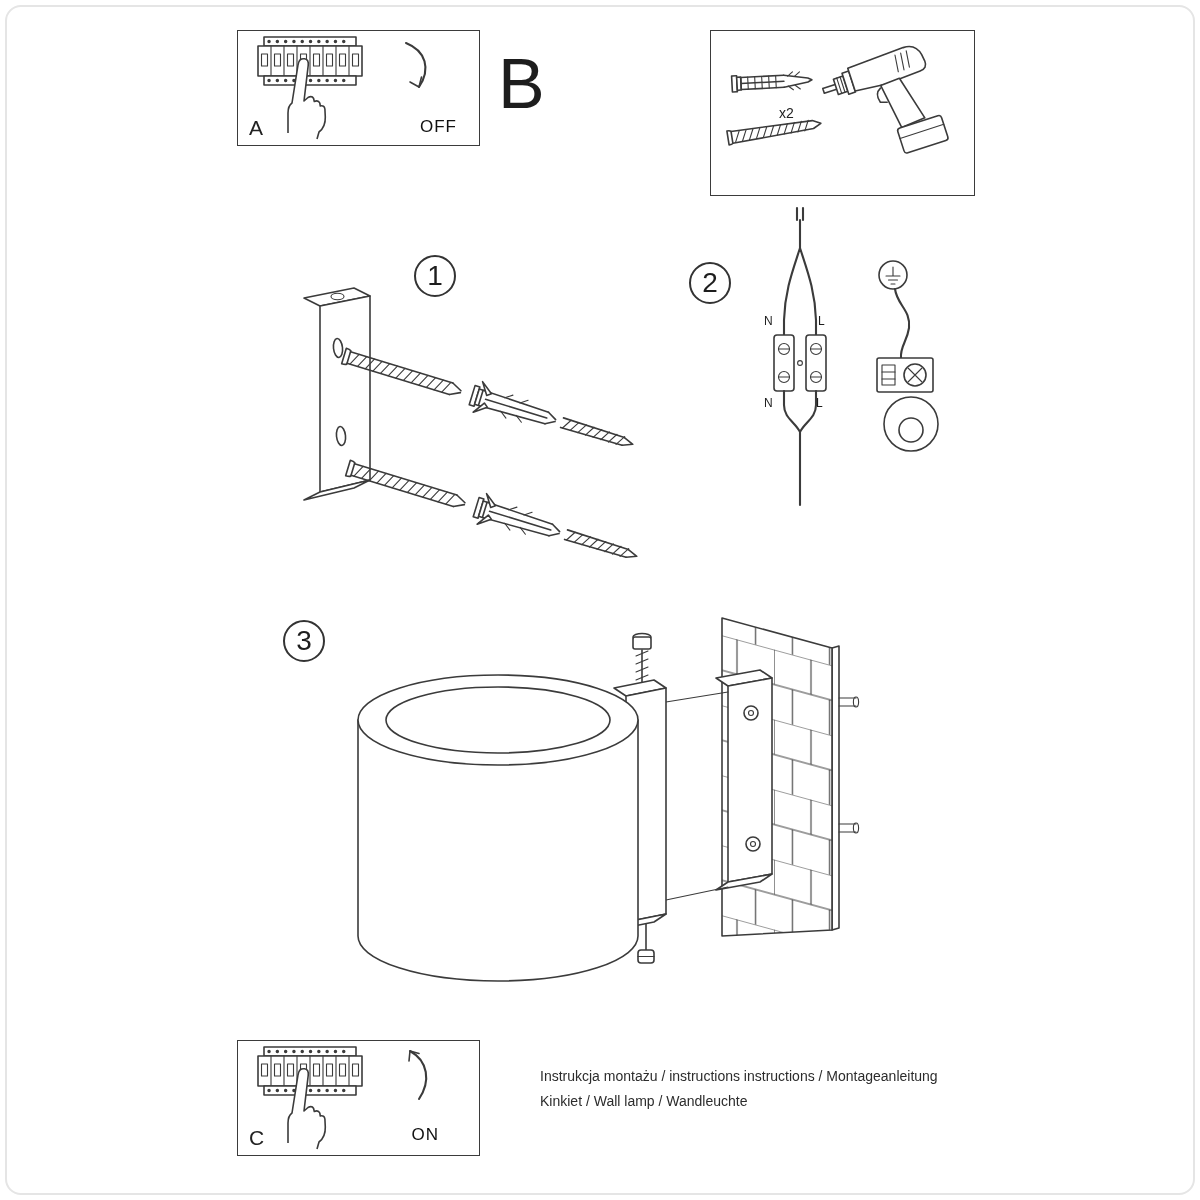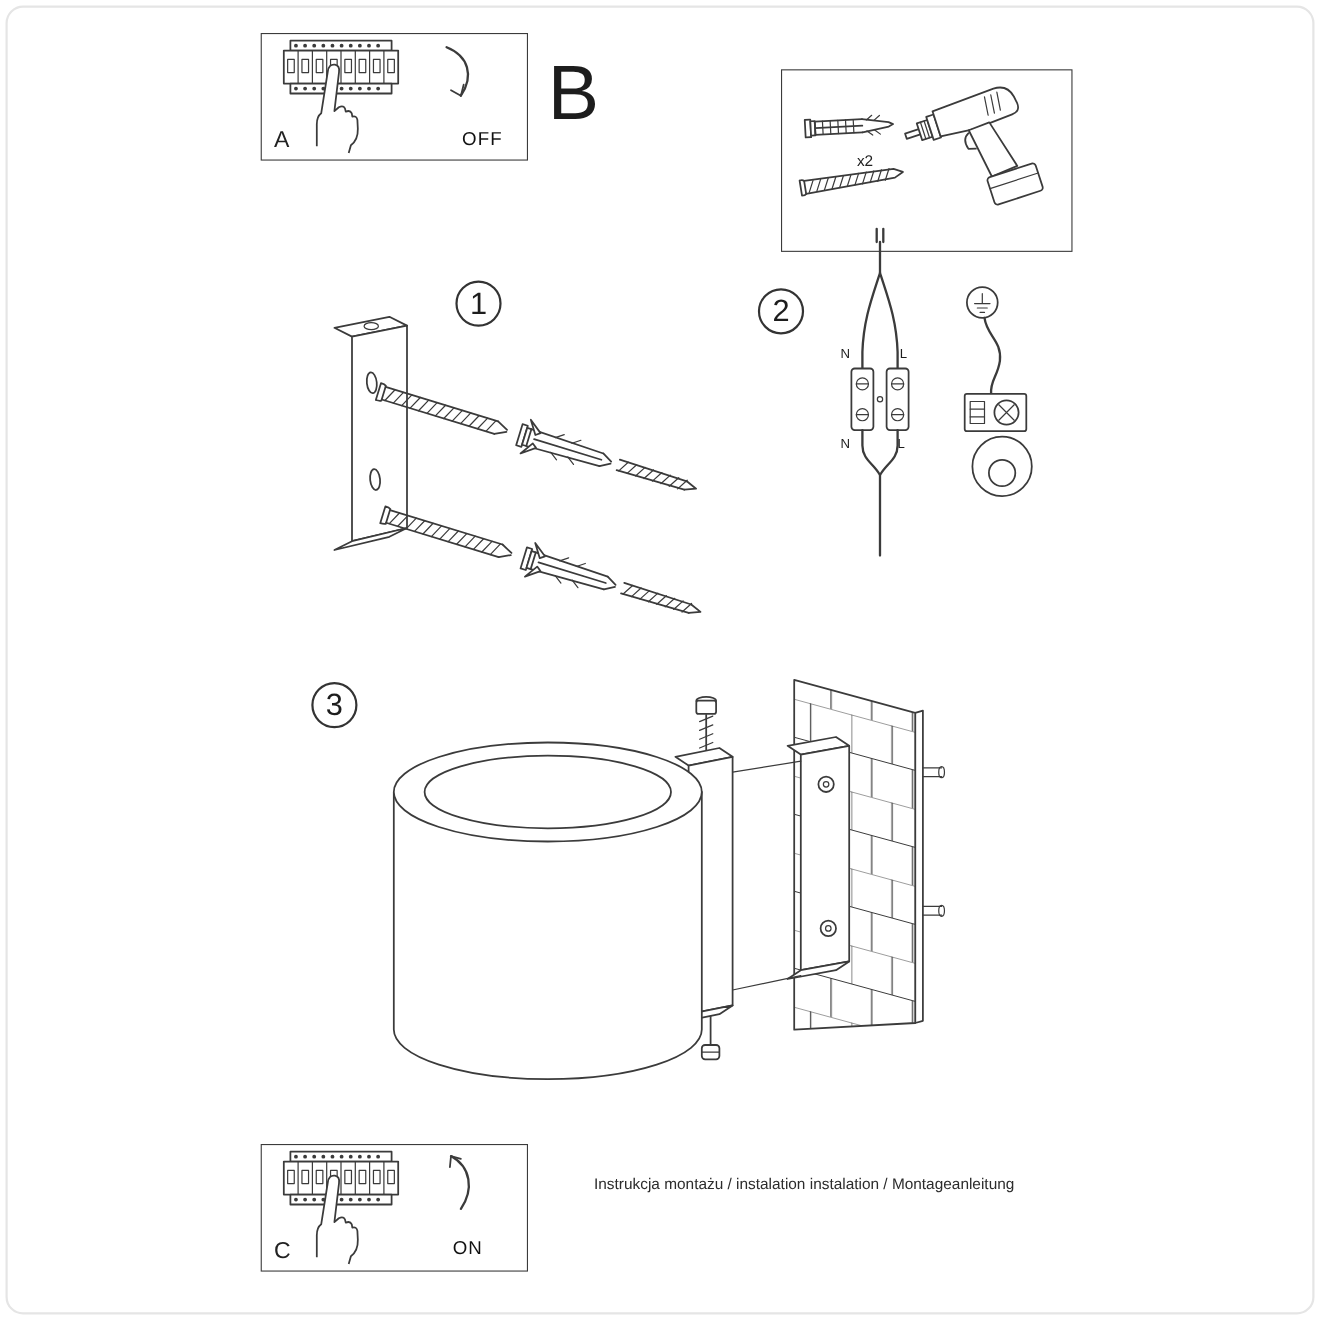--- a/index.html
+++ b/index.html
@@ -4,21 +4,21 @@
 <style>
   * { margin:0; padding:0; box-sizing:border-box; }
   html,body { width:1200px; height:1200px; }
   body {
     position:relative; background:#fff; overflow:hidden;
     font-family:"Liberation Sans", sans-serif; color:#222;
   }
   .frame { position:absolute; inset:5px; border:2px solid #e5e5e5; border-radius:16px; }
   .box { position:absolute; border:1.7px solid #3b3b3b; background:#fff; }
   .box-a { left:237px; top:30px;  width:243px; height:116px; }
-  .box-b { left:710px; top:30px;  width:265px; height:166px;margin-top:33px; }
+  .box-b { left:710px; top:30px;  width:265px; height:166px; }
   .box-c { left:237px; top:1040px; width:243px; height:116px; }
   .corner-label { position:absolute; left:11px; bottom:5px; font-size:21px; color:#222; }
   .action-label { position:absolute; font-size:17px; letter-spacing:1px; color:#111; }
   .off-pos { right:22px; bottom:8px; }
   .on-pos  { right:40px; bottom:10px; }
   .letter-b { position:absolute; left:498px; top:44px; font-size:70px; color:#1d1d1d; }
   .qty { position:absolute; left:68px; top:74px; font-size:14px; color:#222; }
   .step-circle {
     position:absolute; width:42px; height:42px; border:2.2px solid #333; border-radius:50%;
     display:flex; align-items:center; justify-content:center; font-size:28px; color:#1d1d1d; background:#fff;
@@ -248,14 +248,15 @@
     <g>
       <path class="s w2" d="M181,58 C193,40 190,20 172,10"></path>
       <path class="s" d="M172,10 L181,12.5 M172,10 L171,20"></path>
     </g>
   </svg>
   <span class="corner-label">C</span>
   <span class="action-label on-pos">ON</span>
 </div>
 
 <div class="footer">
-  <div>Instrukcja montażu / instalation instalation / Montageanleitung</div>
+  <div>Instrukcja montażu / instructions instructions / Montageanleitung</div>
+  <div>Kinkiet / Wall lamp / Wandleuchte</div>
 </div>
 
 </body></html>

